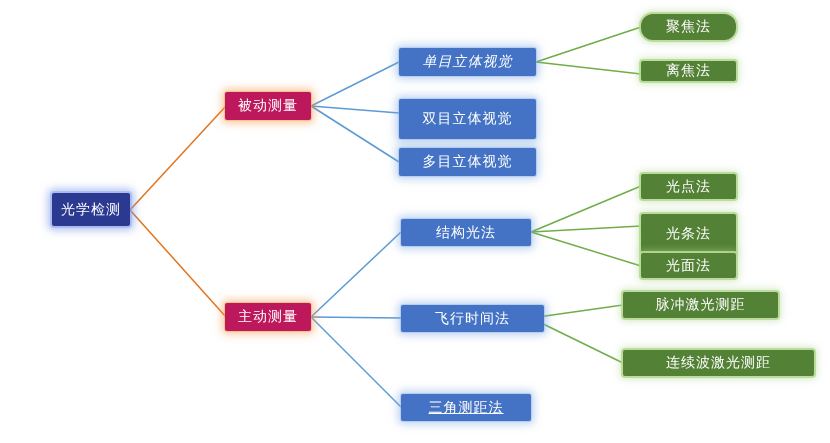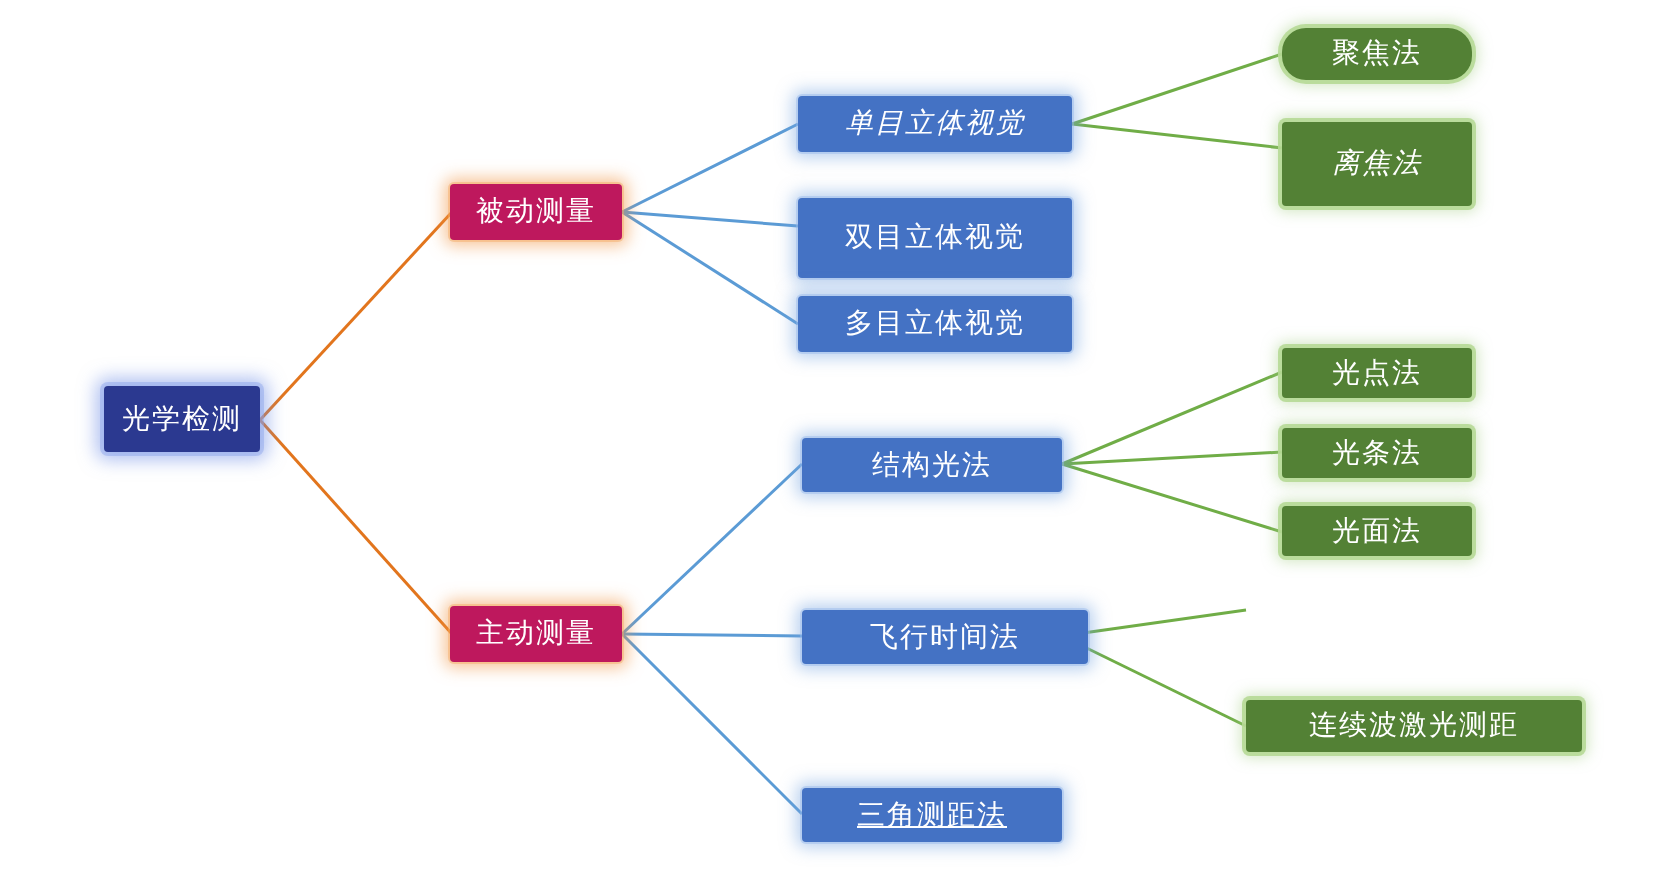--- a/index.html
+++ b/index.html
@@ -30,29 +30,29 @@
     box-shadow:0 0 0 2px rgba(182,217,150,.9), 0 0 7px 3px rgba(170,210,140,.5);
   }
   
   .n-root{left:52px;top:193px;width:78px;height:33px;}
   .n-passive{left:225px;top:92px;width:86px;height:28px;}
   .n-active{left:225px;top:303px;width:86px;height:28px;}
   .n-mono{left:399px;top:48px;width:137px;height:28px;font-style:italic;}
   .n-bino{left:399px;top:99px;width:137px;height:40px;}
   .n-multi{left:399px;top:148px;width:137px;height:28px;}
   .n-focus{left:641px;top:14px;width:95px;height:26px;border-radius:12px;}
-  .n-defocus{left:641px;top:61px;width:95px;height:42px;font-style:italic;}
+  .n-defocus{left:641px;top:61px;width:95px;height:20px;}
   .n-structured{left:401px;top:219px;width:130px;height:27px;}
   .n-tof{left:401px;top:305px;width:143px;height:27px;}
   .n-triangulation{left:401px;top:394px;width:130px;height:27px;text-decoration:underline;}
   .n-spot{left:641px;top:174px;width:95px;height:25px;}
-  .n-stripe{left:641px;top:214px;width:95px;height:25px;text-align:center;}
+  .n-stripe{left:641px;top:214px;width:95px;height:39px;text-align:center;}
   .n-surface{left:641px;top:253px;width:95px;height:25px;}
   .n-pulsed{left:623px;top:292px;width:155px;height:26px;}
-  .n-cw{left:623px;top:350px;width:168px;height:26px;}
+  .n-cw{left:623px;top:350px;width:191px;height:26px;}
 </style>
 </head>
 <body>
 
 <div class="canvas">
 
   <svg class="connectors" viewBox="0 0 830 443" xmlns="http://www.w3.org/2000/svg">
 
     <line x1="130" y1="210" x2="226" y2="106" stroke="#e2751d"></line>
     <line x1="130" y1="210" x2="226" y2="317" stroke="#e2751d"></line>
@@ -89,15 +89,16 @@
   <div class="node lvl3 n-defocus">离焦法</div>
 
   <div class="node lvl2 n-structured">结构光法</div>
   <div class="node lvl2 n-tof">飞行时间法</div>
   <div class="node lvl2 n-triangulation">三角测距法</div>
 
   <div class="node lvl3 n-spot">光点法</div>
   <div class="node lvl3 n-stripe">光条法</div>
   <div class="node lvl3 n-surface">光面法</div>
 
+  <div class="node lvl3 n-pulsed">脉冲激光测距</div>
   <div class="node lvl3 n-cw">连续波激光测距</div>
 
 </div>
 
 </body></html>

